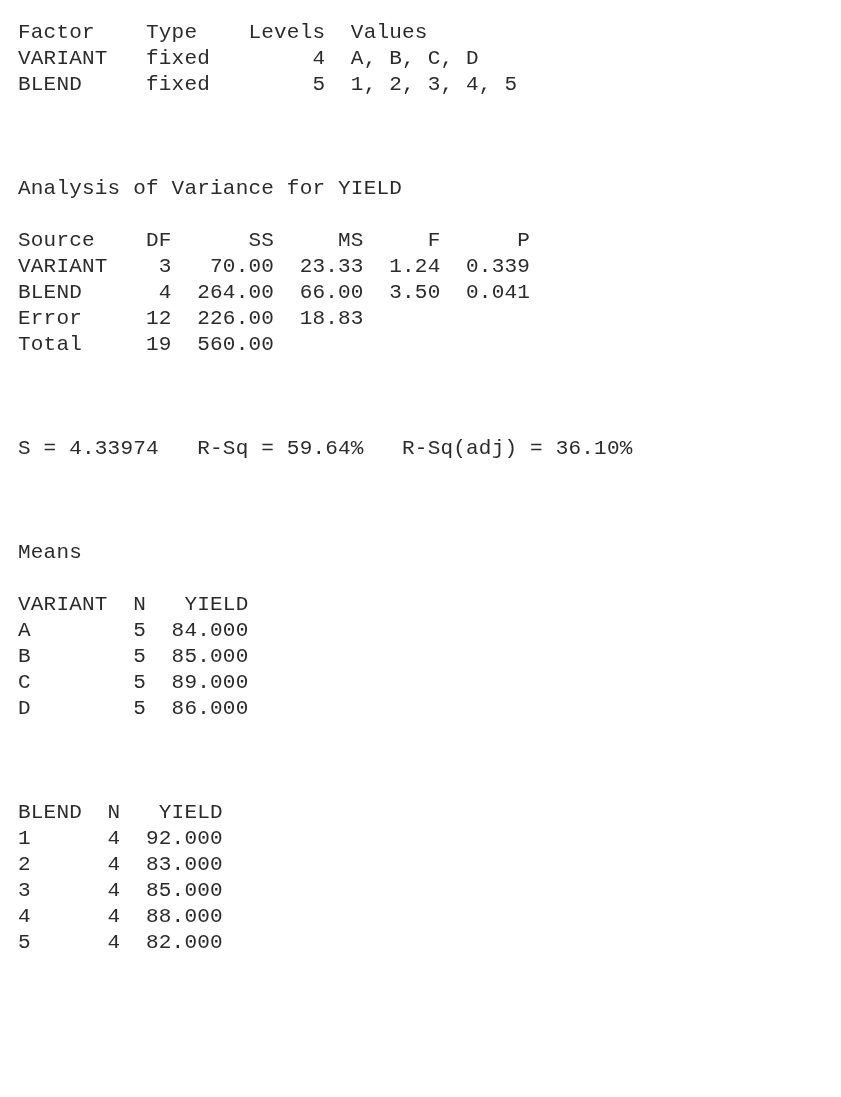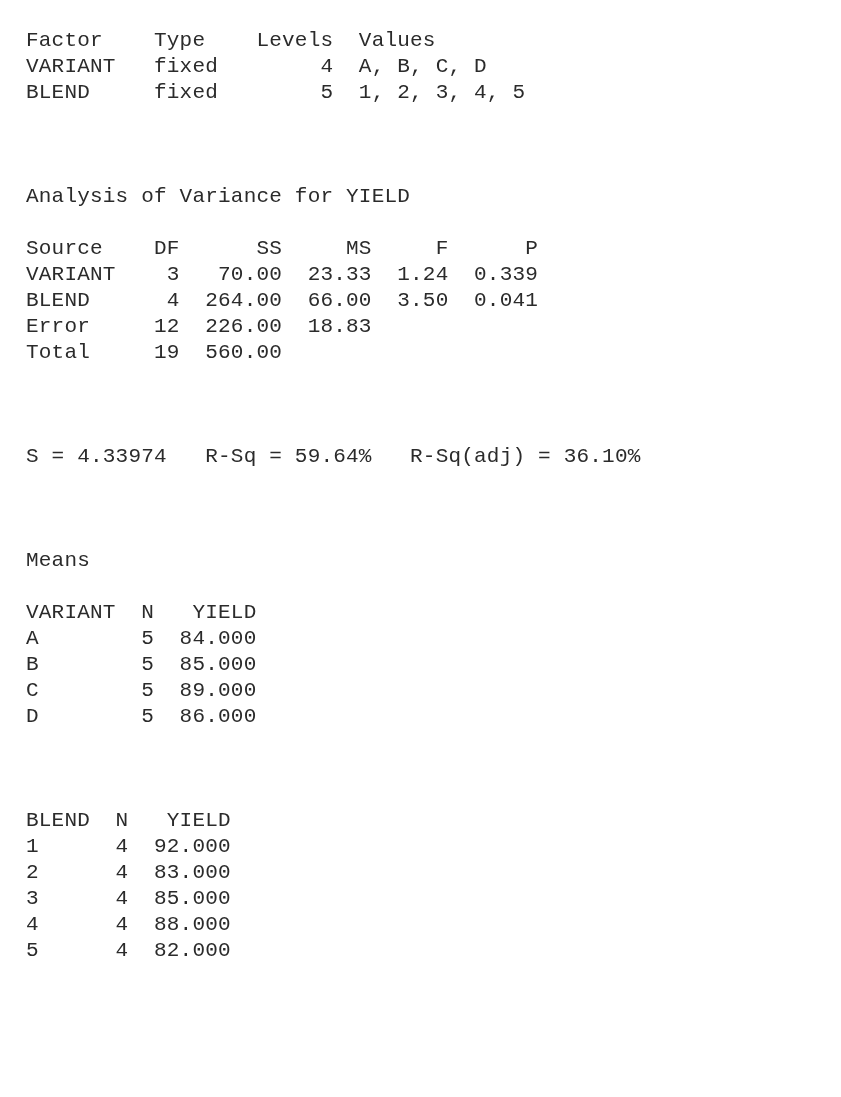--- a/index.html
+++ b/index.html
@@ -11,21 +11,21 @@
   body {
     width: 841px;
     height: 1097px;
     overflow: hidden;
     font-family: "Liberation Mono", "DejaVu Sans Mono", monospace;
   }
   #output {
     position: relative;
     width: 841px;
     height: 1097px;
-    padding: 16px;
+    padding: 8px;
     box-sizing: border-box;
   }
   pre.console {
     margin: 0;
     padding: 12px 0 0 10px;
     font-family: "Liberation Mono", "DejaVu Sans Mono", monospace;
     font-size: 21px;
     line-height: 26px;
     letter-spacing: 0.2px;
     color: #2b2b2b;

